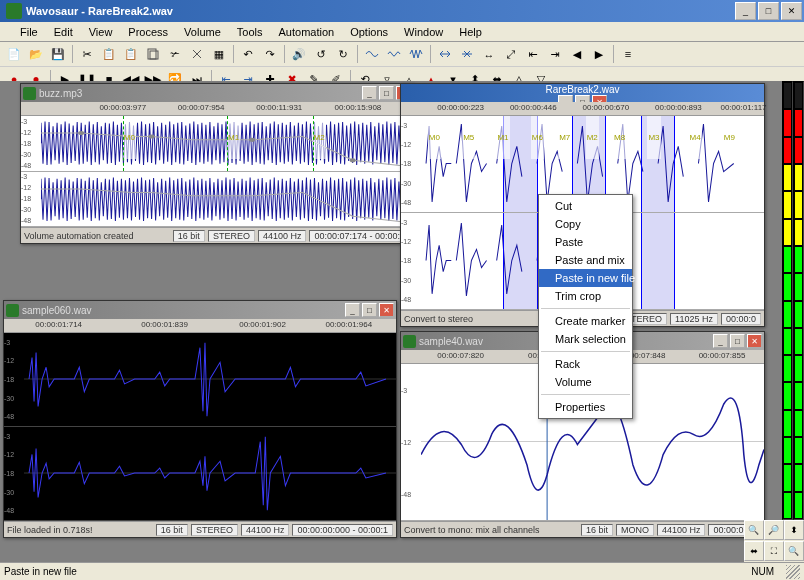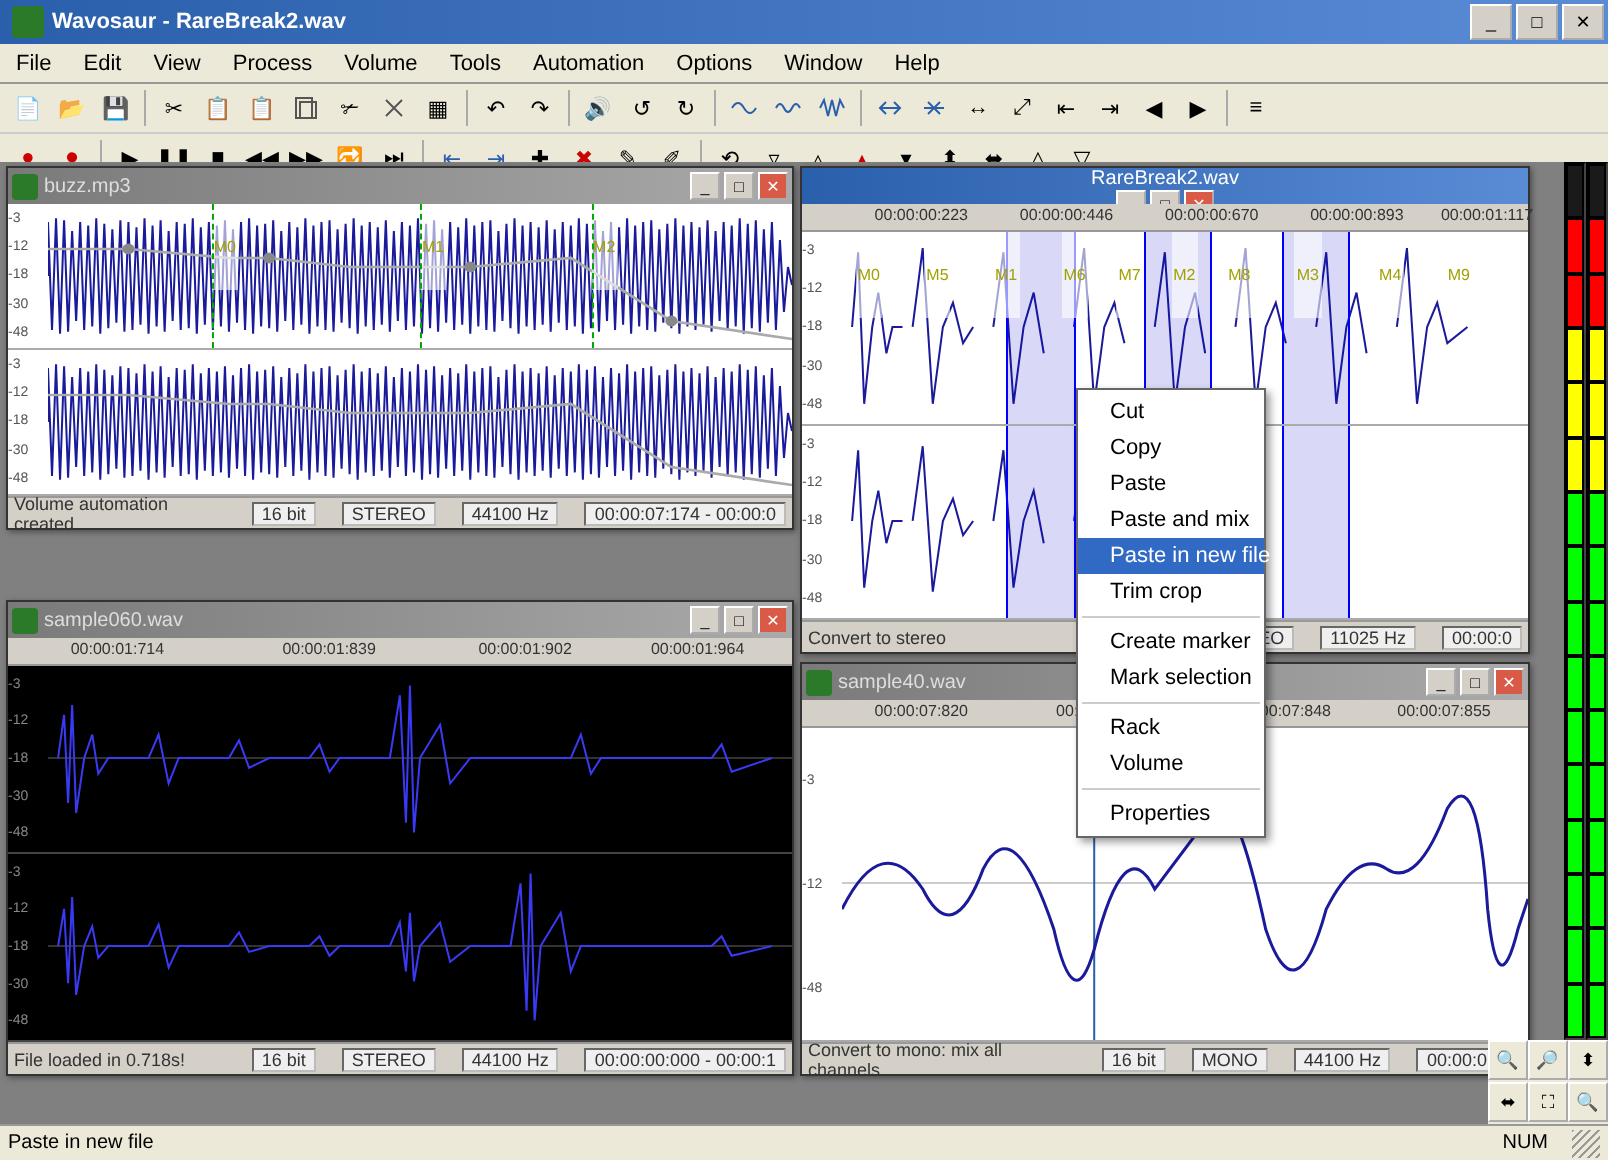--- a/index.html
+++ b/index.html
@@ -1,21 +1,21 @@
 <!DOCTYPE html>
 <html><head>
 <meta charset="utf-8">
 <style>
 * { margin:0; padding:0; box-sizing:border-box; }
 body { font-family:Tahoma,Arial,sans-serif; font-size:11px; background:#d4d0c8; width:804px; height:580px; overflow:hidden; position:relative; }
 .title-bar { background:linear-gradient(to right,#2a5fab,#5a8cd6); height:22px; display:flex; align-items:center; padding:0 2px; color:#fff; }
 .title-bar .icon { width:16px; height:16px; margin:0 4px; background:#2a7a2a; border-radius:2px; }
 .title-bar .title { flex:1; font-weight:bold; }
 .title-bar .btn { width:21px; height:18px; background:#d4d0c8; border:1px outset #fff; margin-left:2px; display:flex; align-items:center; justify-content:center; font-size:9px; cursor:pointer; color:#000; }
-.menu-bar { height:20px; background:#ece9d8; border-bottom:1px solid #999; display:flex; align-items:center; padding-left:0;text-align:right; }
+.menu-bar { height:20px; background:#ece9d8; border-bottom:1px solid #999; display:flex; align-items:center; padding-left:12px;text-align:right; }
 .menu-bar span { padding:2px 8px; cursor:pointer; }
 .toolbars { background:#ece9d8; border-bottom:1px solid #999; }
 .toolbar-row { display:flex; align-items:center; padding:2px 4px; gap:2px; border-bottom:1px solid #ccc; }
 .tb-btn { width:20px; height:20px; border:1px solid transparent; display:flex; align-items:center; justify-content:center; cursor:pointer; }
 .tb-sep { width:1px; height:18px; background:#aaa; margin:0 2px; }
 .tb-check { display:flex; align-items:center; gap:2px; }
 .workspace { position:absolute; top:81px; left:0; right:22px; bottom:18px; background:#808080; }
 .level-meters { position:absolute; top:81px; right:0; width:22px; bottom:60px; background:#000; display:flex; }
 .meter { flex:1; border:1px inset #444; position:relative; display:flex; flex-direction:column-reverse; }
 .meter-seg { flex:1; margin:1px; }
@@ -30,21 +30,21 @@
 .mdi-btn { width:15px; height:14px; background:#d4d0c8; border:1px outset #fff; display:flex; align-items:center; justify-content:center; font-size:8px; cursor:pointer; color:#000; }
 .mdi-btn.close { background:#d85a47; color:#fff; }
 .ruler { height:14px; background:#d4d0c8; border-bottom:1px solid #999; display:flex; font-size:8px; color:#333; position:relative; }
 .ruler span { position:absolute; top:1px; }
 .wave-area { flex:1; background:#fff; display:flex; flex-direction:column; position:relative; }
 .channel { flex:1; border-bottom:1px solid #aaa; position:relative; overflow:hidden; }
 .db-scale { position:absolute; left:0; top:0; bottom:0; width:20px; font-size:7px; color:#555; display:flex; flex-direction:column; justify-content:space-around; background:rgba(255,255,255,0.8); z-index:2; }
 .waveform { position:absolute; left:20px; right:0; top:0; bottom:0; }
 .status-strip { height:16px; background:#d4d0c8; border-top:1px solid #999; display:flex; align-items:center; font-size:9px; color:#333; padding:0 3px; }
 .status-strip .left { flex:1; }
-.status-strip .pill { border:1px inset #bbb; padding:0 4px; margin-left:13px; background:#efefef; }
+.status-strip .pill { border:1px inset #bbb; padding:0 4px; margin-left:3px; background:#efefef; }
 .context-menu { position:absolute; background:#fff; border:1px solid #666; box-shadow:2px 2px 4px rgba(0,0,0,0.4); z-index:100; font-size:11px; padding:2px 0; }
 .context-menu .item { padding:3px 16px; cursor:pointer; white-space:nowrap; }
 .context-menu .item:hover,.context-menu .item.sel { background:#316ac5; color:#fff; }
 .context-menu .sep { height:1px; background:#ccc; margin:3px 2px; }
 .app-status { position:absolute; bottom:0; left:0; right:0; height:18px; background:#ece9d8; border-top:1px solid #999; display:flex; align-items:center; padding:0 4px; font-size:10px; }
 .app-status .left { flex:1; }
 .app-status .grip { width:14px; height:14px; background:repeating-linear-gradient(135deg,#999 0 1px,transparent 1px 3px); }
 .marker { position:absolute; top:0; font-size:8px; color:#a0a000; background:rgba(255,255,255,0.6); padding:17px 1px; }
 .vline { position:absolute; top:0; bottom:0; border-left:1px dashed #0a0; }
 .sel-region { position:absolute; top:0; bottom:0; background:rgba(0,0,200,0.15); border-left:1px solid #00f; border-right:1px solid #00f; }
@@ -199,29 +199,35 @@
     <div class="tb-sep"></div>
     <div class="tb-btn">⎍</div>
     <div class="tb-btn">⎍</div>
     <div class="tb-btn">≣</div>
     <div class="tb-btn">🗑</div>
   </div>
 </div>
 
 <div class="workspace">
 
-  <div class="mdi-win" style="left:3px;top:2px;width:394px;height:182px">
+  <div class="mdi-win" style="left:20px;top:2px;width:394px;height:161px">
     <div class="mdi-title inactive">
       <div class="icon"></div>
       <span class="title">buzz.mp3</span>
       <div class="mdi-btns">
         <div class="mdi-btn">_</div>
         <div class="mdi-btn">□</div>
         <div class="mdi-btn close">✕</div>
       </div>
+    </div>
+    <div class="ruler">
+      <span style="left:20%">00:00:03:977</span>
+      <span style="left:40%">00:00:07:954</span>
+      <span style="left:60%">00:00:11:931</span>
+      <span style="left:80%">00:00:15:908</span>
     </div>
     <div class="wave-area">
       <div class="channel">
         <div class="db-scale">
           <span>-3</span>
             <span>-12</span>
             <span>-18</span>
             <span>-30</span>
             <span>-48</span>
         </div>

